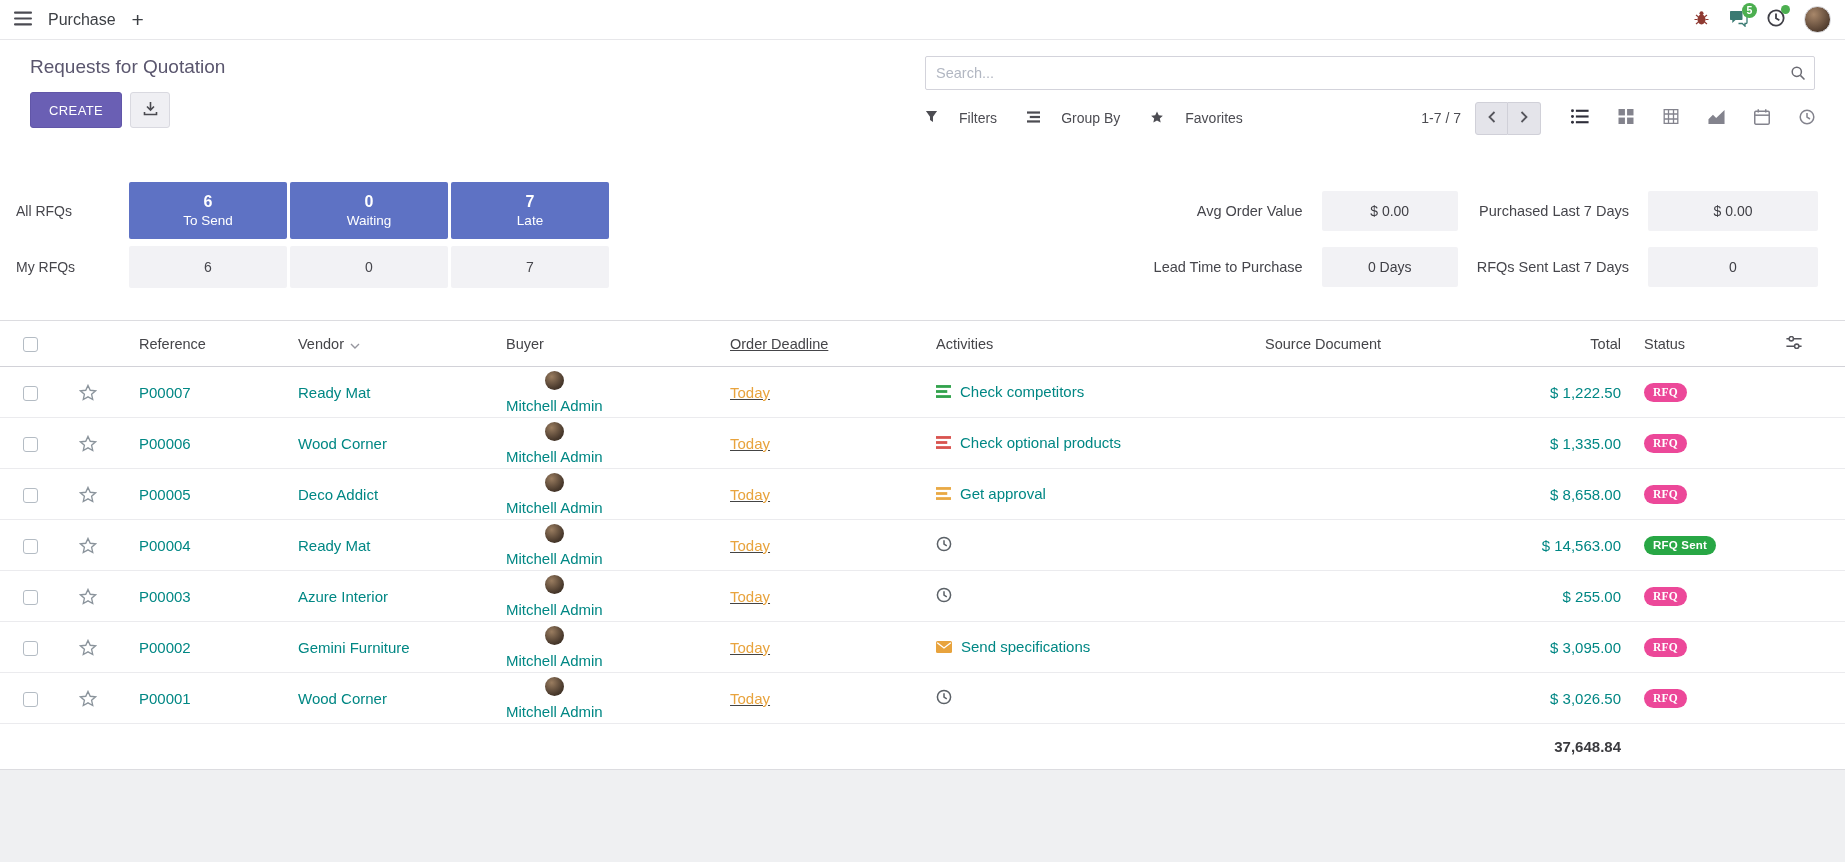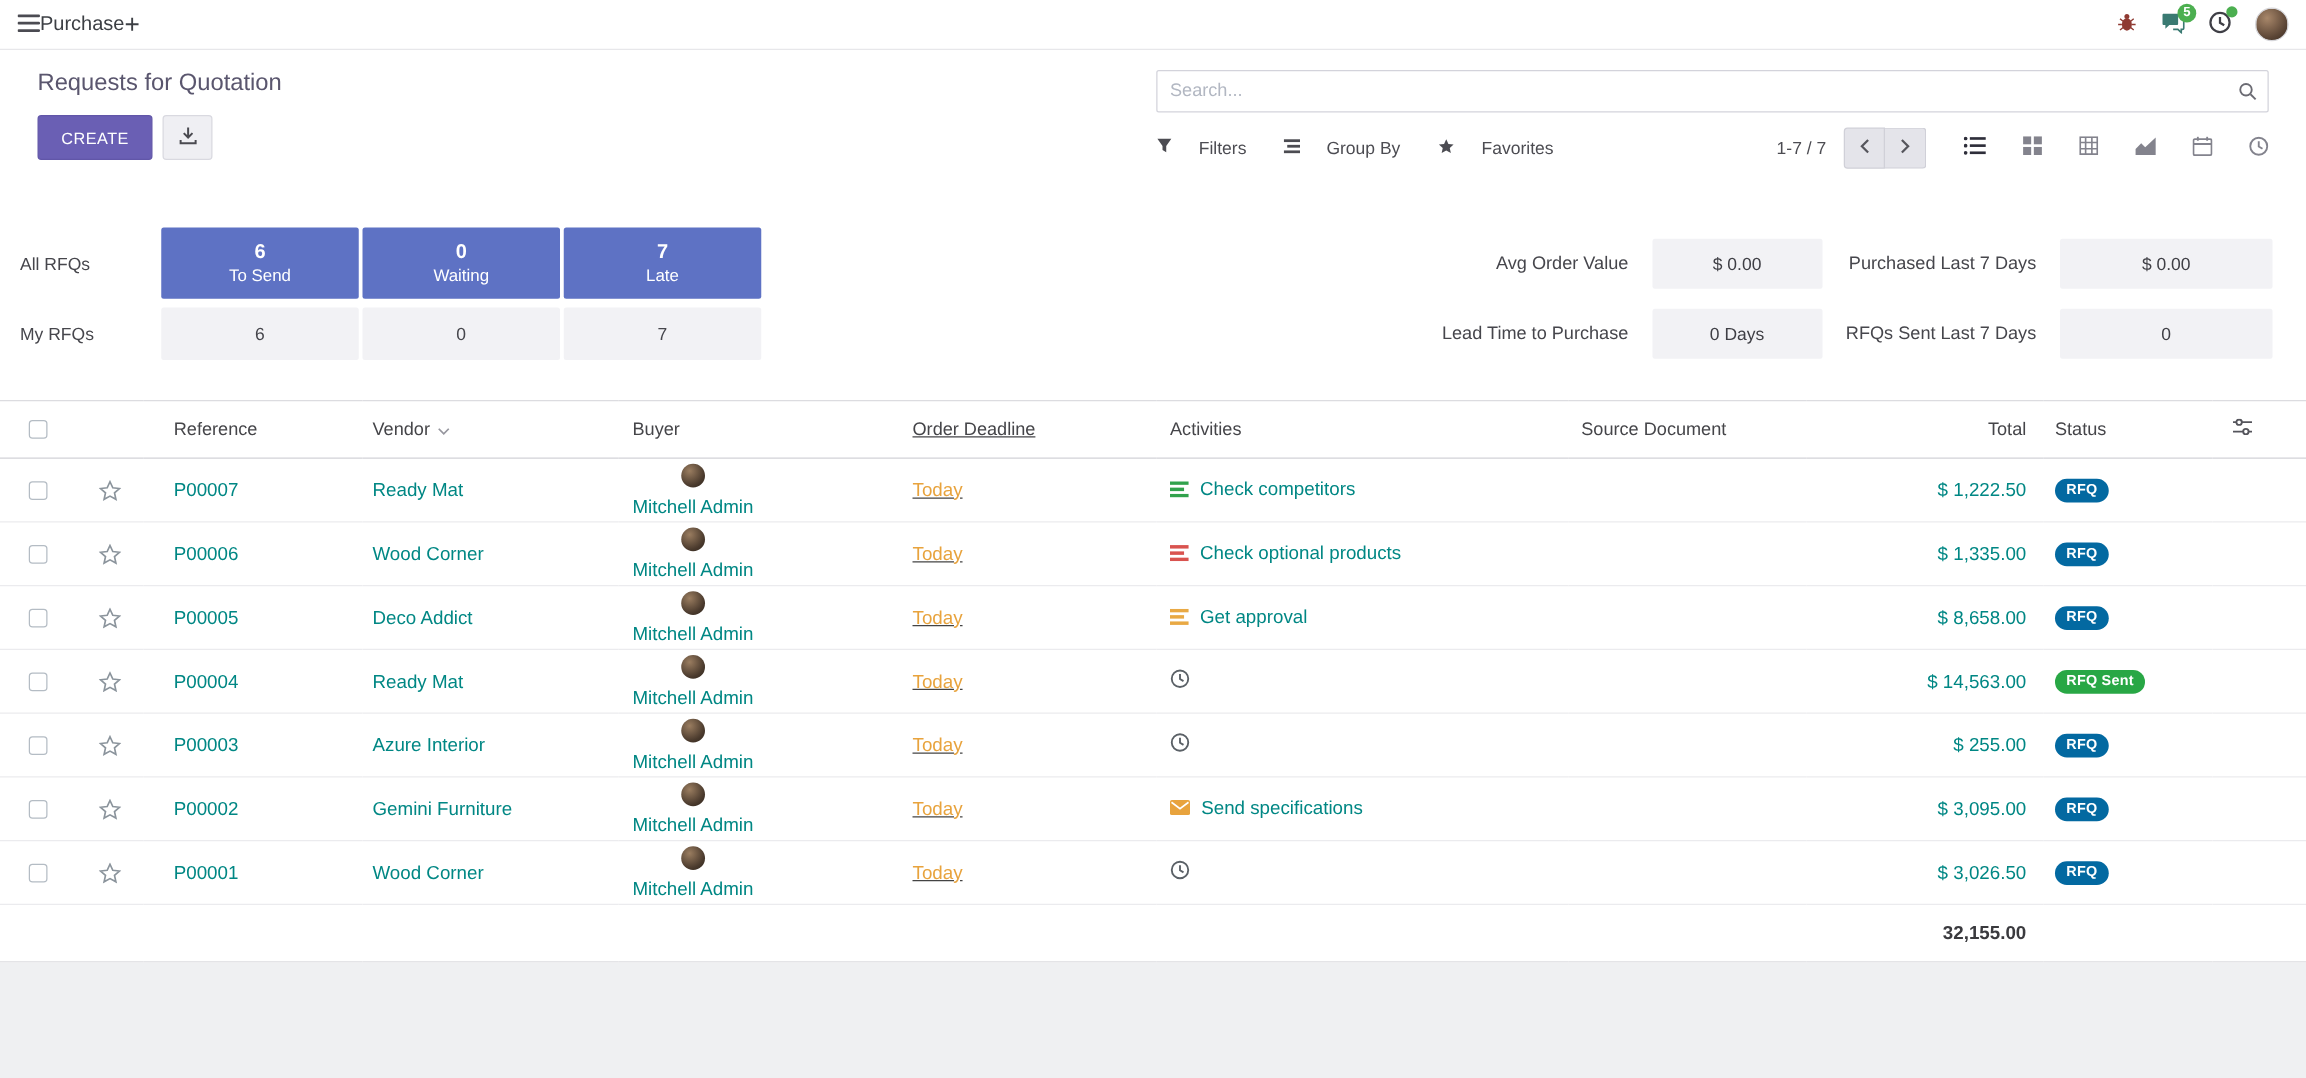--- a/index.html
+++ b/index.html
@@ -13,21 +13,21 @@
   .page { width: 1845px; height: 862px; display: flex; flex-direction: column; background: #fff; }
 
   
   .navbar {
     height: 40px; flex: 0 0 40px;
     display: flex; align-items: center;
     padding: 0 14px;
     background: #fff;
     border-bottom: 1px solid #e7e7ea;
   }
-  .nav-left { display: flex; align-items: center; }
+  .nav-left { display: flex; align-items: center; gap: 16px; }
   .icon-btn { background: none; border: none; cursor: pointer; display: inline-flex; align-items: center; justify-content: center; padding: 0; color: #4b4b52; }
   .app-title { font-size: 16px; font-weight: 500; color: #3c3f44; }
   .plus-label { font-size: 21px; color: #3c3f44; line-height: 1; font-weight: 400; }
   .nav-right { margin-left: auto; display: flex; align-items: center; gap: 19px; }
   .badge-wrap { position: relative; display: inline-flex; }
   .nav-badge {
     position: absolute; top: -7px; right: -9px;
     background: #4caf50; color: #fff;
     font-size: 10.5px; font-weight: 700;
     min-width: 15px; height: 15px; line-height: 15px;
@@ -168,21 +168,21 @@
   .act-green  { color: #31a24c; }
   .act-red    { color: #d9534f; }
   .act-yellow { color: #e9a944; }
   .act-orange { color: #e8a33d; }
   .act-muted  { color: #5b6167; }
   .badge {
     display: inline-block; padding: 3px 9px 4px;
     border-radius: 11px; color: #fff;
     font-size: 11.5px; font-weight: 700; letter-spacing: .2px;
   }
-  .badge--rfq { background: #0369a1; }
+  .badge--rfq { background: #ec4899; font-family: Liberation Serif, serif; }
   .badge--sent { background: #28a745; }
   .sort-caret { margin-left: 6px; color: #96969e; }
   .header-gear { color: #55555c; cursor: pointer; display: inline-flex; }
   tfoot td { height: 46px; border-bottom: 1px solid #dcdce0; }
   .footer-total { font-size: 15px; font-weight: 700; color: #3a3a3e; }
 
   .bottom-fill { flex: 1 1 auto; background: #eff0f2; }
 </style>
 </head>
 <body>
@@ -643,21 +643,21 @@
               </span></td>
           <td class="col-source"><span></span></td>
           <td class="col-total"><span class="amount">$ 3,026.50</span></td>
           <td class="col-status"><span class="badge badge--rfq">RFQ</span></td>
           <td class="col-extra"></td>
         </tr>
       </tbody>
       <tfoot>
         <tr>
           <td colspan="8"></td>
-          <td class="col-total"><span class="footer-total">32,155.00</span></td>
+          <td class="col-total"><span class="footer-total">37,648.84</span></td>
           <td colspan="2"></td>
         </tr>
       </tfoot>
     </table>
   </div>
 
   <div class="bottom-fill"></div>
 
 </div>
 

